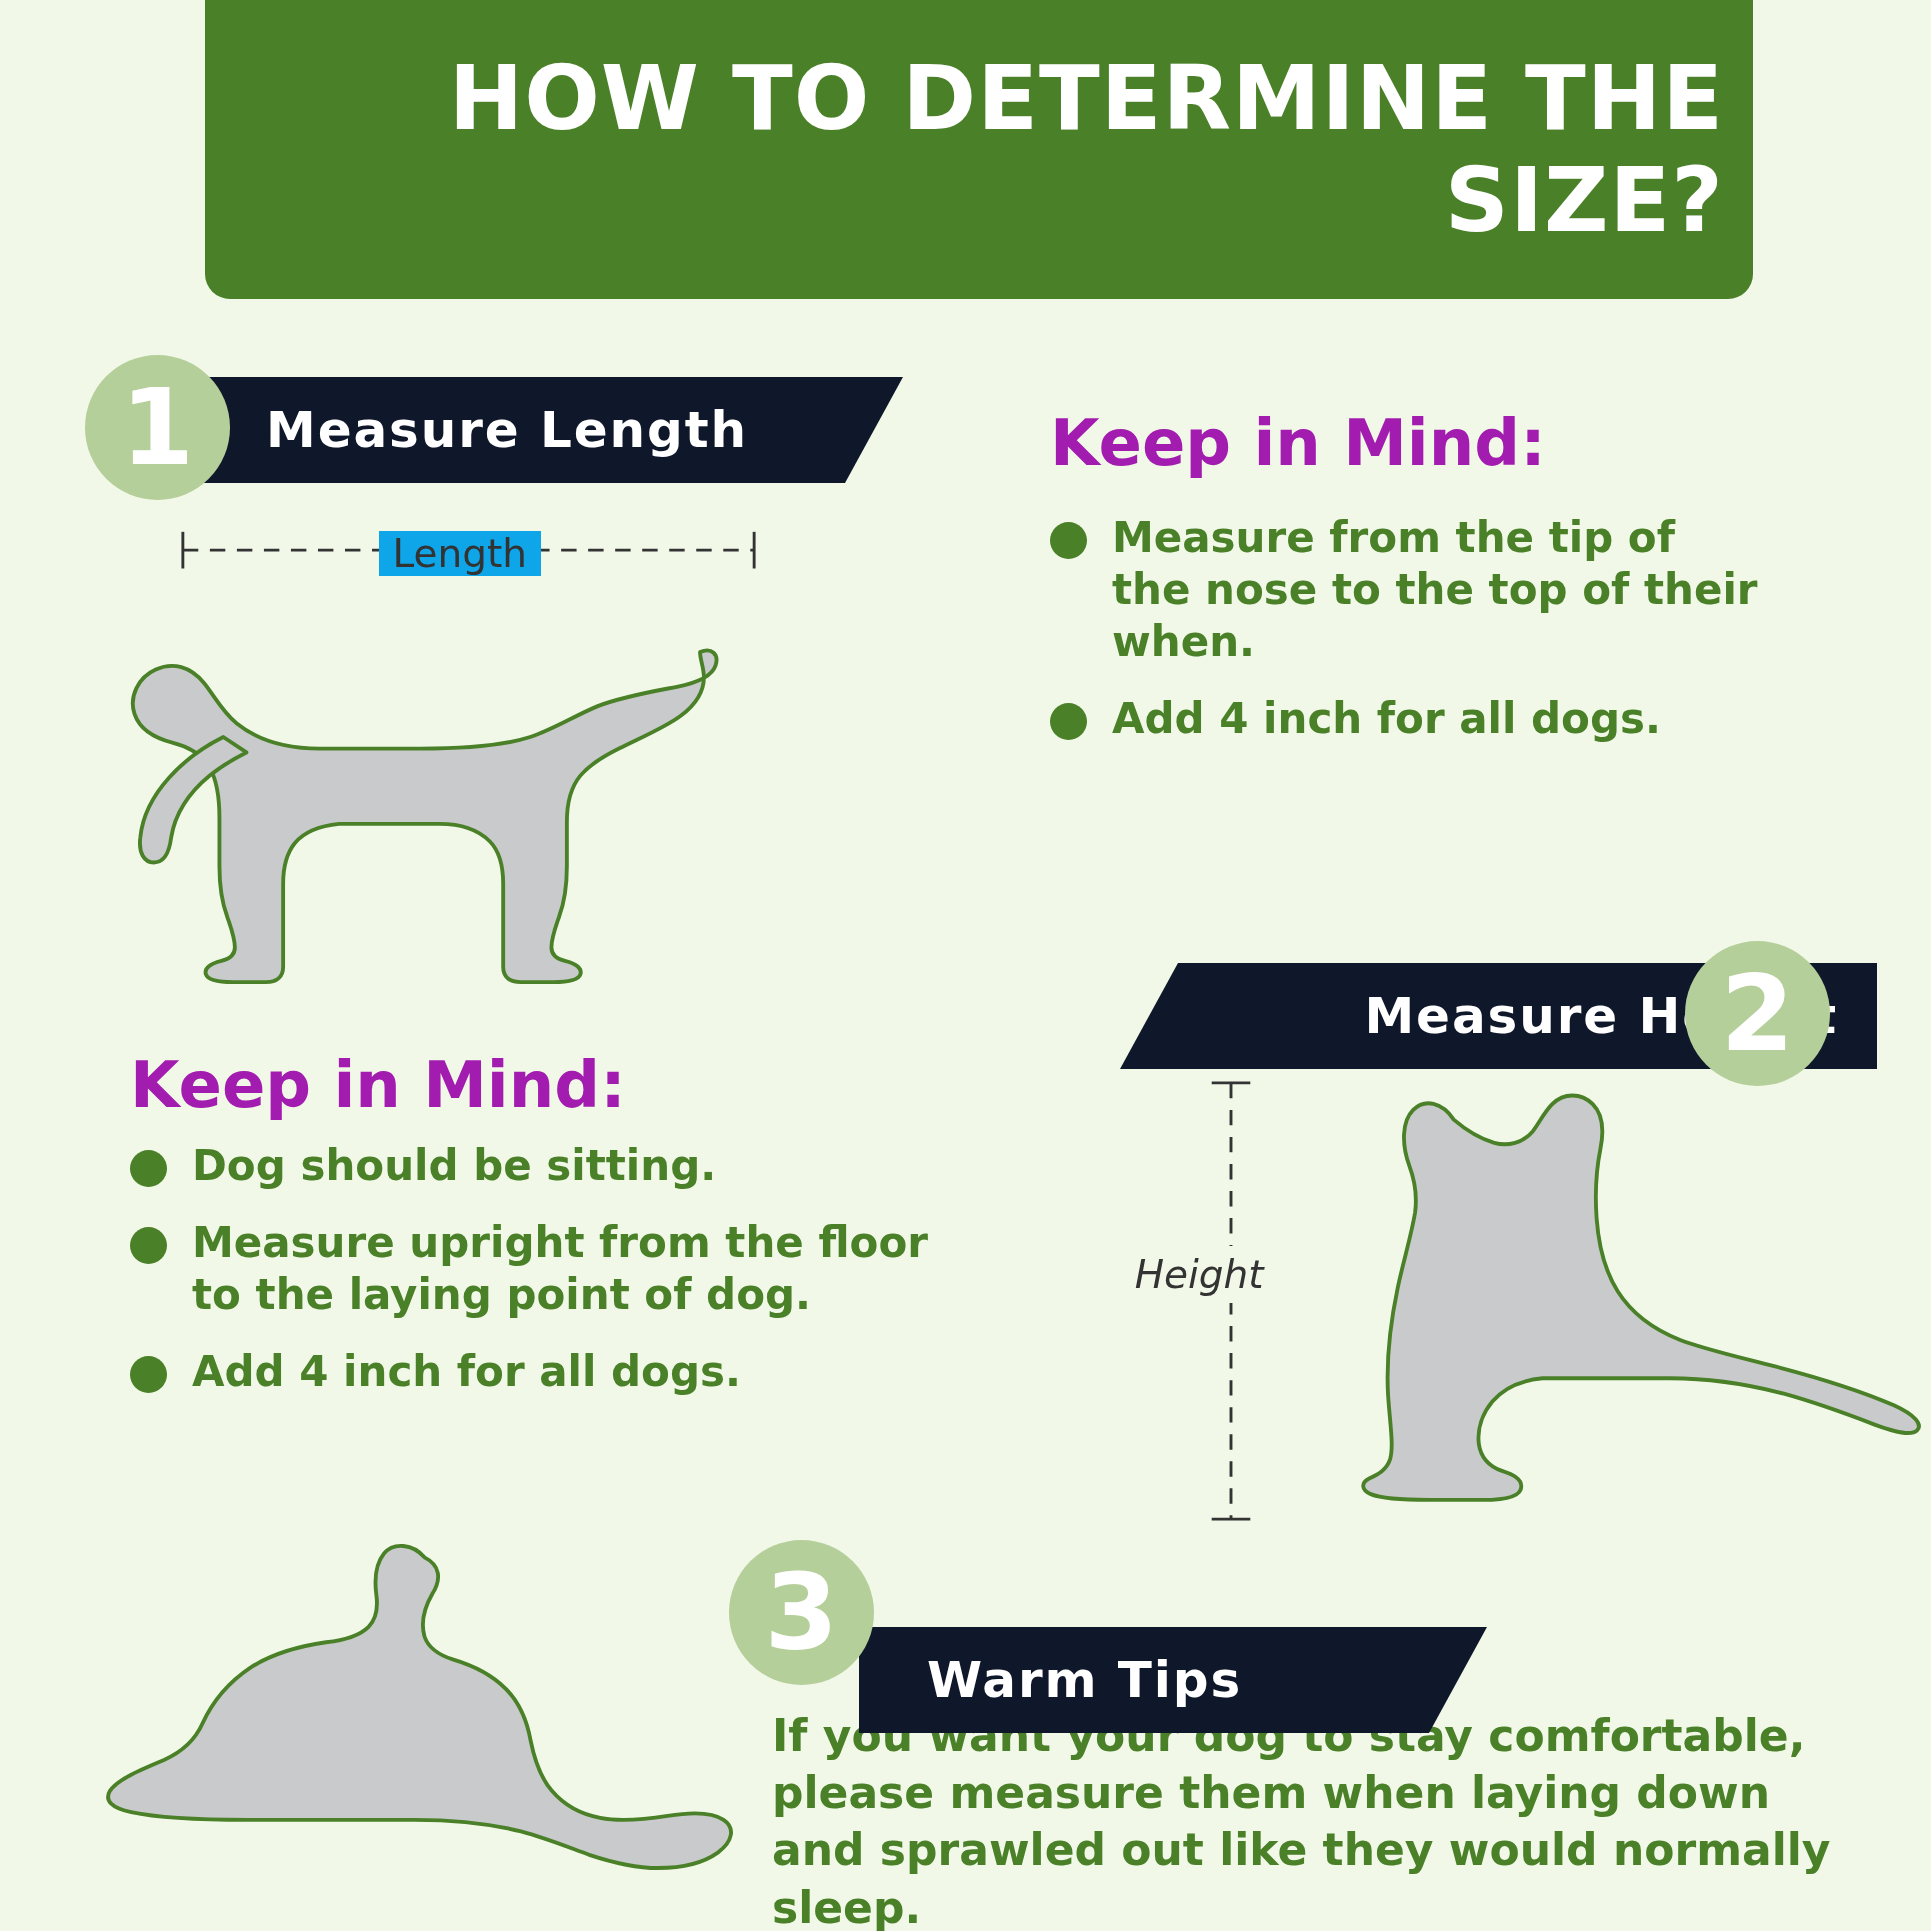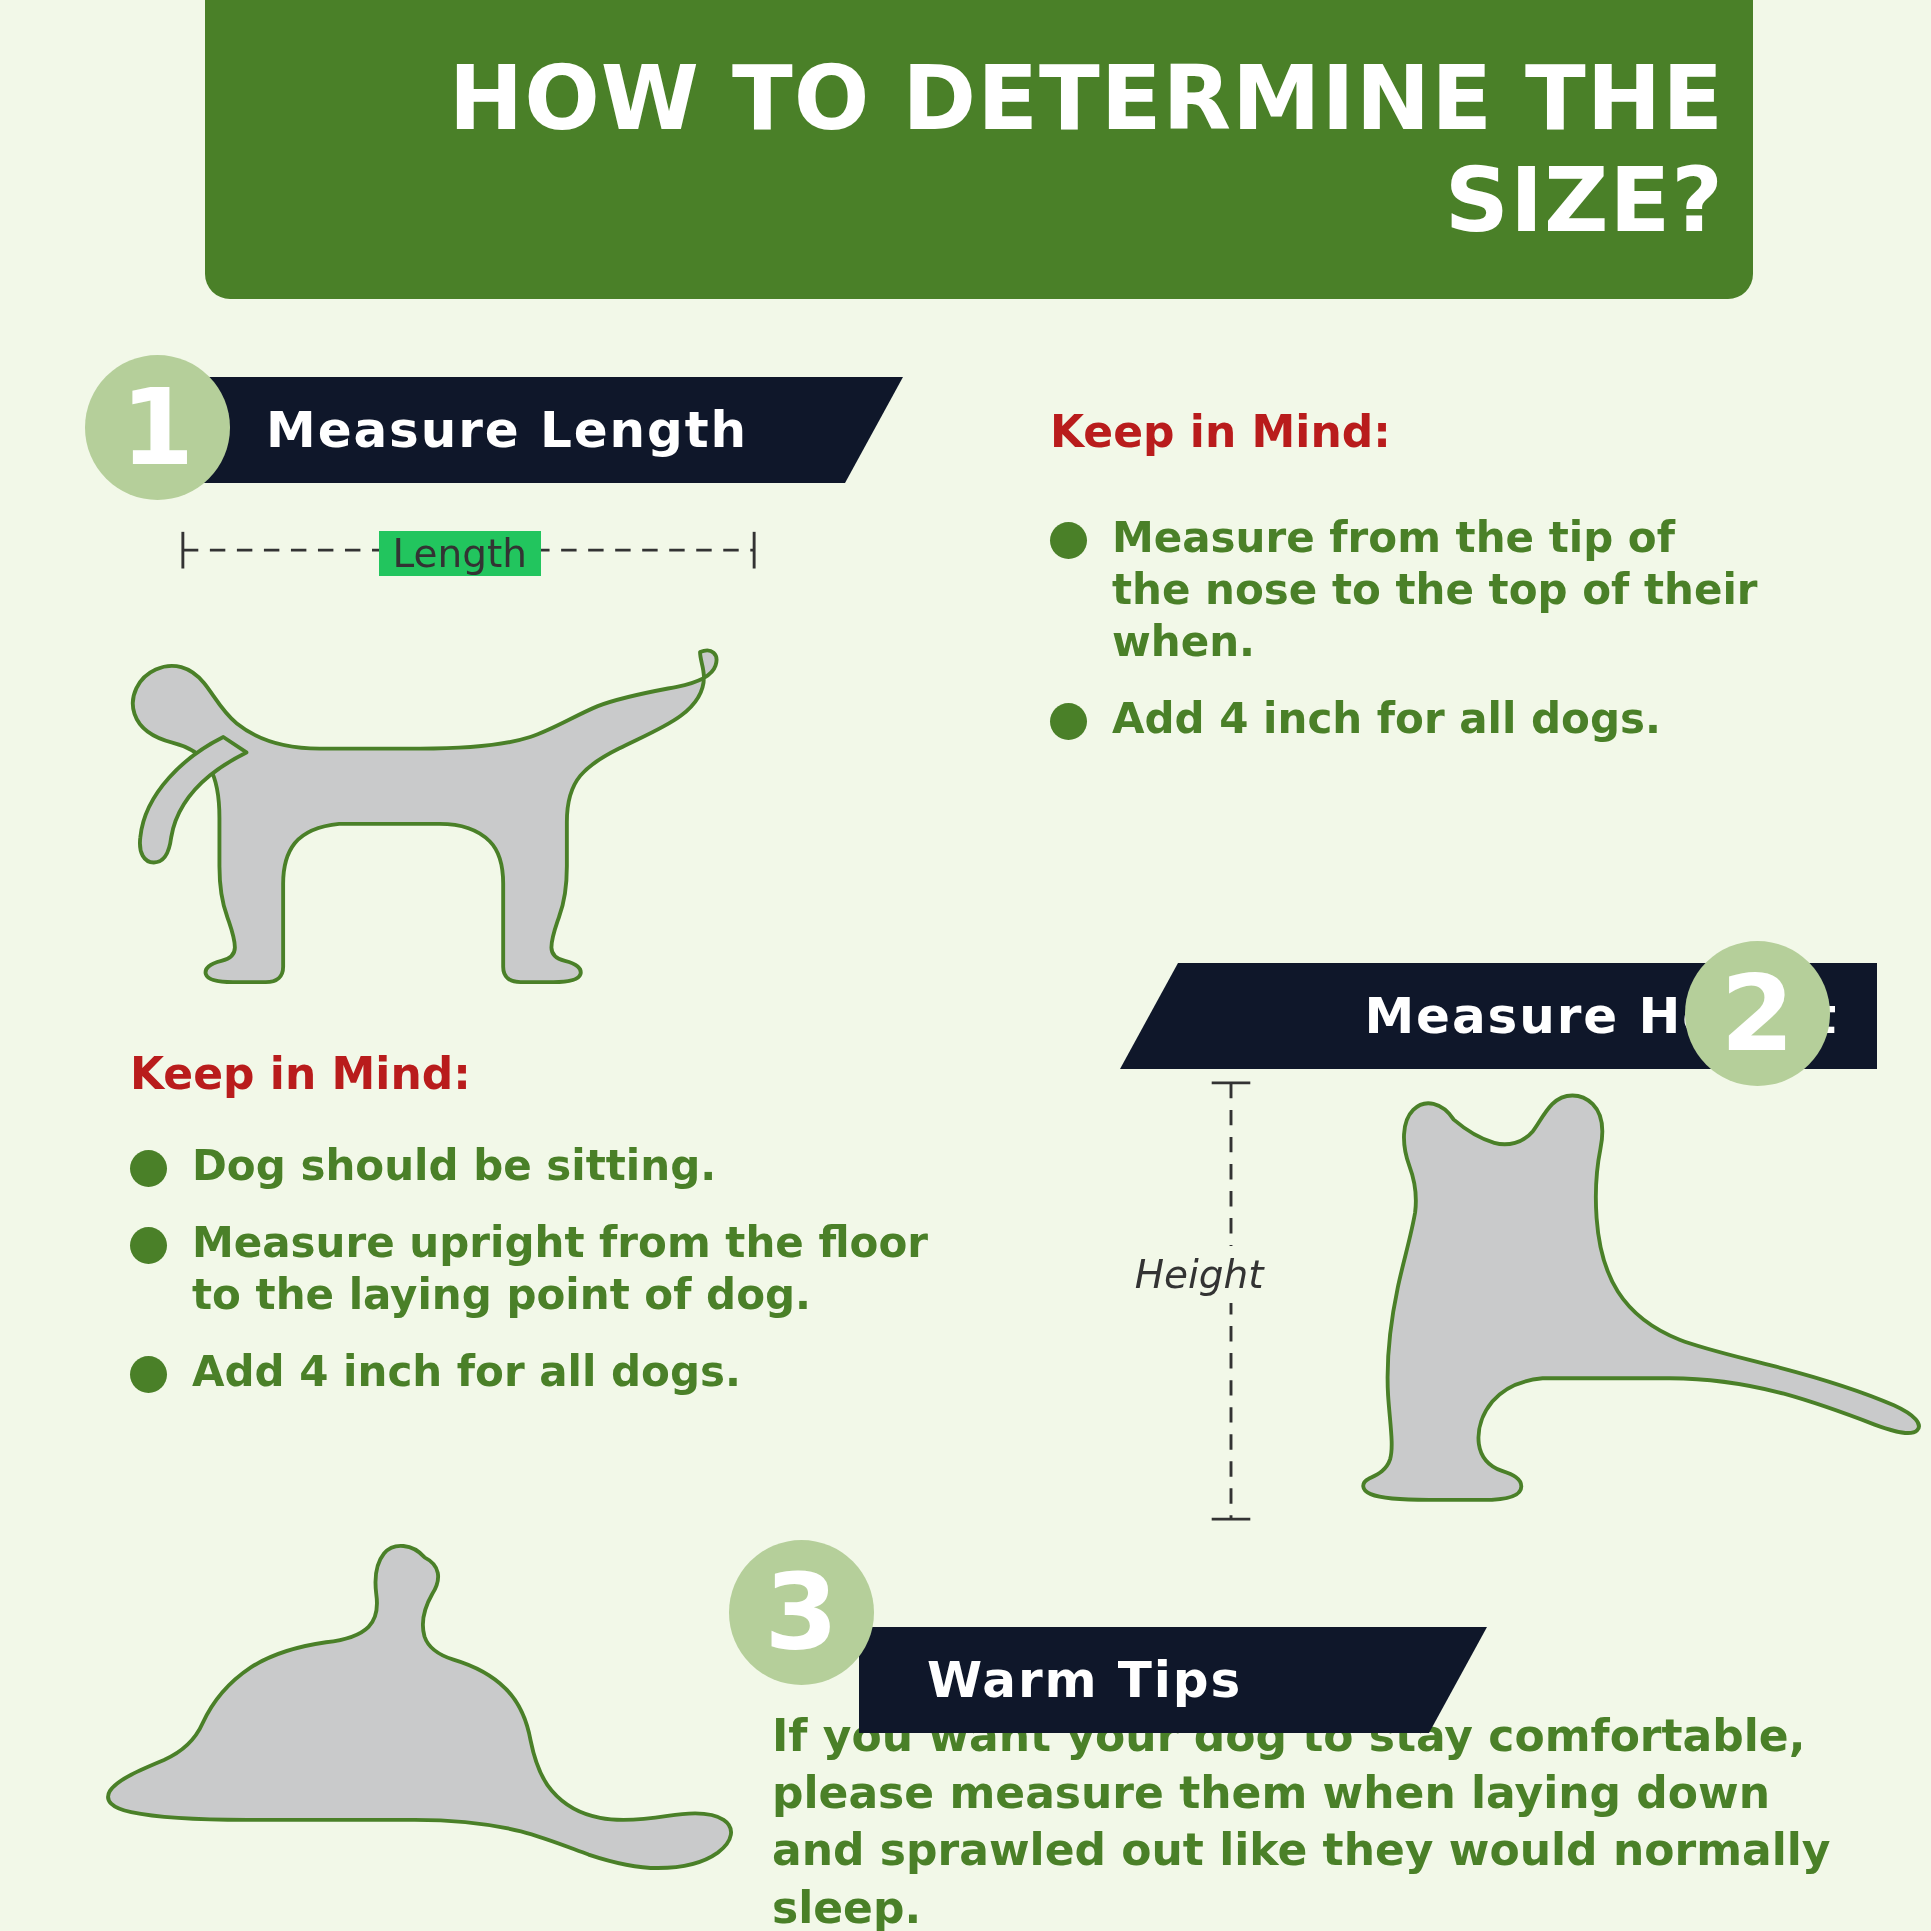--- a/index.html
+++ b/index.html
@@ -88,24 +88,24 @@
   .ribbon-left {
     clip-path: polygon(58px 0, 100% 0, 100% 100%, 0 100%);
     padding-left: 81px;
     padding-right: 39px;
     justify-content: flex-end;
   }
 
   
   .kim-heading {
     position: absolute;
-    color: #b91c1c;
-    font-family: "DejaVu Sans", sans-serif;
-    font-weight: bold;
-    font-size: 44px;
+    color: #a21caf;
+    font-family: "DejaVu Sans", sans-serif;
+    font-weight: bold;
+    font-size: 64px;
     white-space: nowrap;
   }
   .kim-list {
     position: absolute;
     list-style: none;
     margin: 0;
     padding: 0;
   }
   .kim-item {
     display: flex;
@@ -137,21 +137,21 @@
     width: 579px;
     height: 58px;
   }
   .length-label {
     position: absolute;
     left: 379px;
     top: 531px;
     color: #333333;
     font-family: "DejaVu Sans", sans-serif;
     font-size: 39px;
-    background: #22c55e;
+    background: #0ea5e9;
     padding: 0 13.5px;
   }
   .height-rule {
     position: absolute;
     left: 1202px;
     top: 1079px;
     width: 58px;
     height: 444px;
   }
   .height-label {

